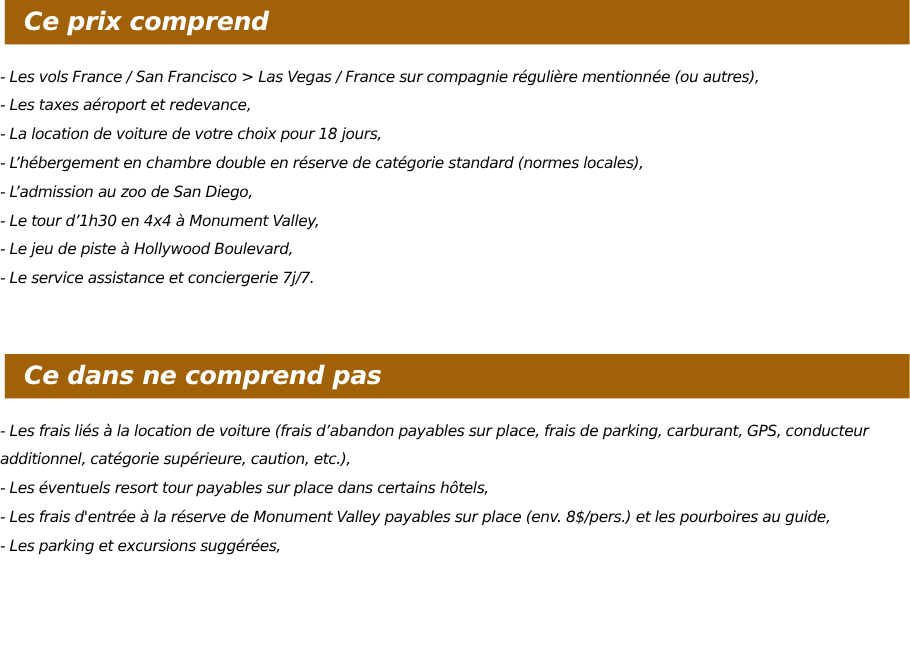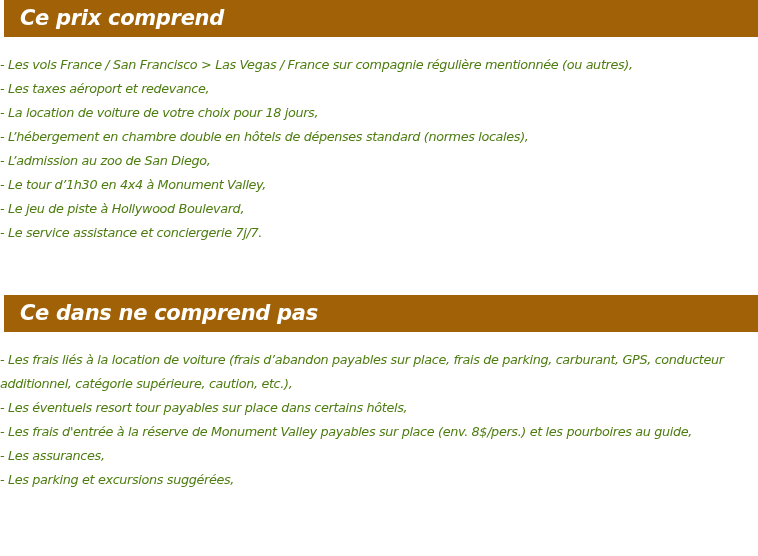--- a/index.html
+++ b/index.html
@@ -43,48 +43,47 @@
       width: 758px;
       margin: 0;
       padding: 0;
       list-style: none;
     }
     .list li {
       font-family: "DejaVu Sans", sans-serif;
       font-style: italic;
       font-size: 12.8px;
       line-height: 24px;
-      color: #4d7c0f;
+      color: #000000;
       letter-spacing: -0.35px;
       white-space: normal;
     }
     #list-1 { top: 53px; }
     #list-2 { top: 348px; }
   </style>
 </head>
 <body>
 
 <div class="section-header" id="hdr-1">
   <h2>Ce prix comprend</h2>
 </div>
 
 <ul class="list" id="list-1">
   <li>- Les vols France / San Francisco &gt; Las Vegas / France sur compagnie régulière mentionnée (ou autres),</li>
   <li>- Les taxes aéroport et redevance,</li>
   <li>- La location de voiture de votre choix pour 18 jours,</li>
-  <li>- L’hébergement en chambre double en hôtels de dépenses standard (normes locales),</li>
+  <li>- L’hébergement en chambre double en réserve de catégorie standard (normes locales),</li>
   <li>- L’admission au zoo de San Diego,</li>
   <li>- Le tour d’1h30 en 4x4 à Monument Valley,</li>
   <li>- Le jeu de piste à Hollywood Boulevard,</li>
   <li>- Le service assistance et conciergerie 7j/7.</li>
 </ul>
 
 <div class="section-header" id="hdr-2">
   <h2>Ce dans ne comprend pas</h2>
 </div>
 
 <ul class="list" id="list-2">
   <li>- Les frais liés à la location de voiture (frais d’abandon payables sur place, frais de parking, carburant, GPS, conducteur additionnel, catégorie supérieure, caution, etc.),</li>
   <li>- Les éventuels resort tour payables sur place dans certains hôtels,</li>
   <li>- Les frais d'entrée à la réserve de Monument Valley payables sur place (env. 8$/pers.) et les pourboires au guide,</li>
-  <li>- Les assurances,</li>
   <li>- Les parking et excursions suggérées,</li>
 </ul>
 
 </body></html>

